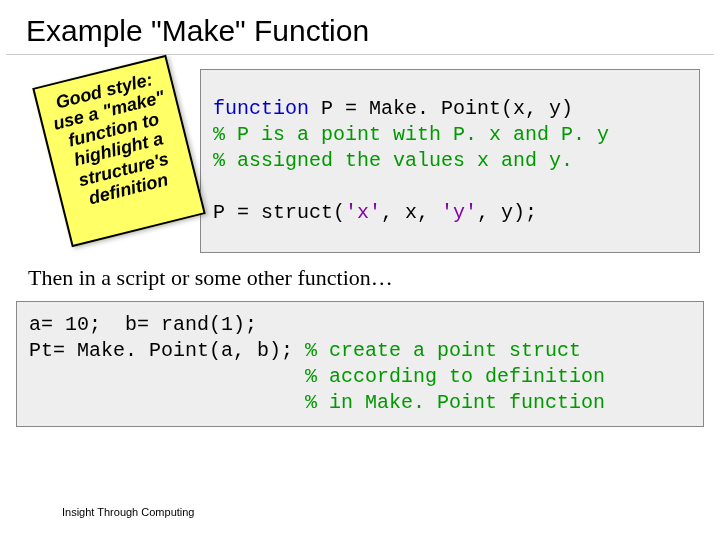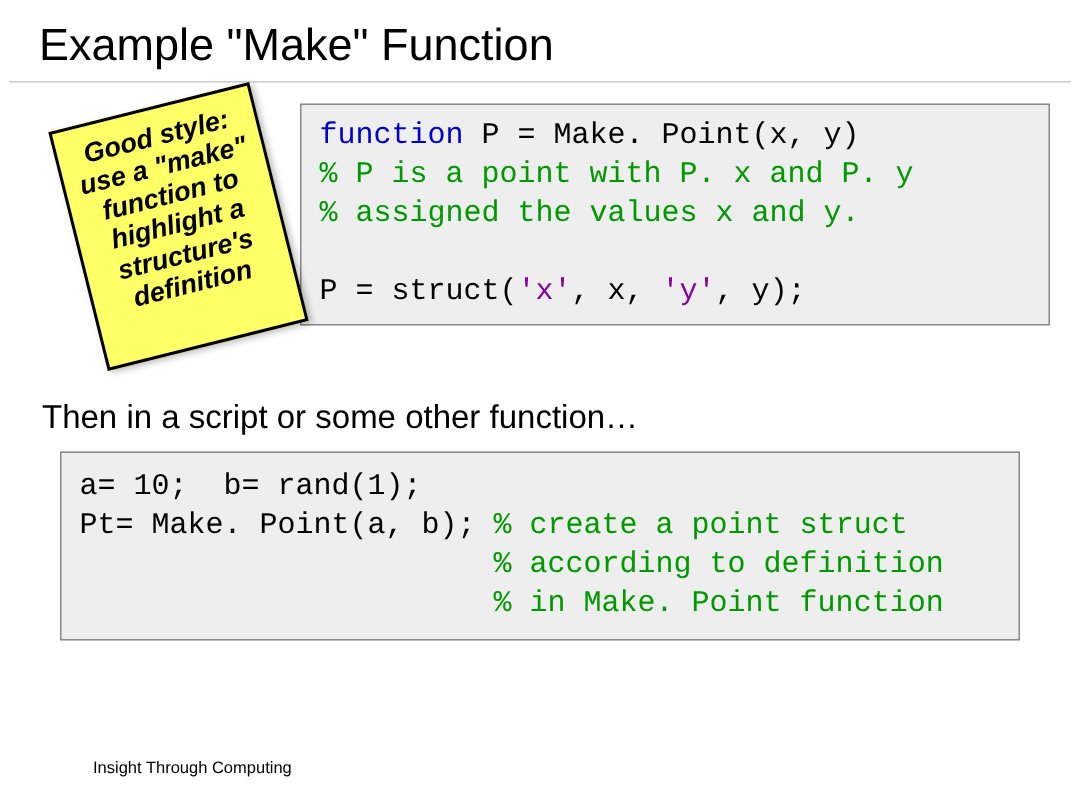--- a/index.html
+++ b/index.html
@@ -49,33 +49,34 @@
     text-align: center;
     color: #000;
   }
   .code-box {
     flex: 1;
     background: #eee;
     border: 1px solid #888;
     font-family: "Courier New", monospace;
     font-size: 20px;
     color: #000;
-    padding: 8px 12px;
+    padding: 26px 12px;
     white-space: pre;
     line-height: 1.3;
   }
   .kw { color: #0000cc; }
   .cm { color: #009900; }
   .str { color: #8800aa; }
   .mid-text {
     font-size: 22px;
     padding: 0 28px 10px 28px;
+    font-family: Liberation Serif, serif;
   }
   .code-box2 {
-    margin: 0 40px;
+    margin: 0 16px;
     background: #eee;
     border: 1px solid #888;
     font-family: "Courier New", monospace;
     font-size: 20px;
     color: #000;
     padding: 10px 12px;
     white-space: pre;
     line-height: 1.3;
   }
   .footer {

